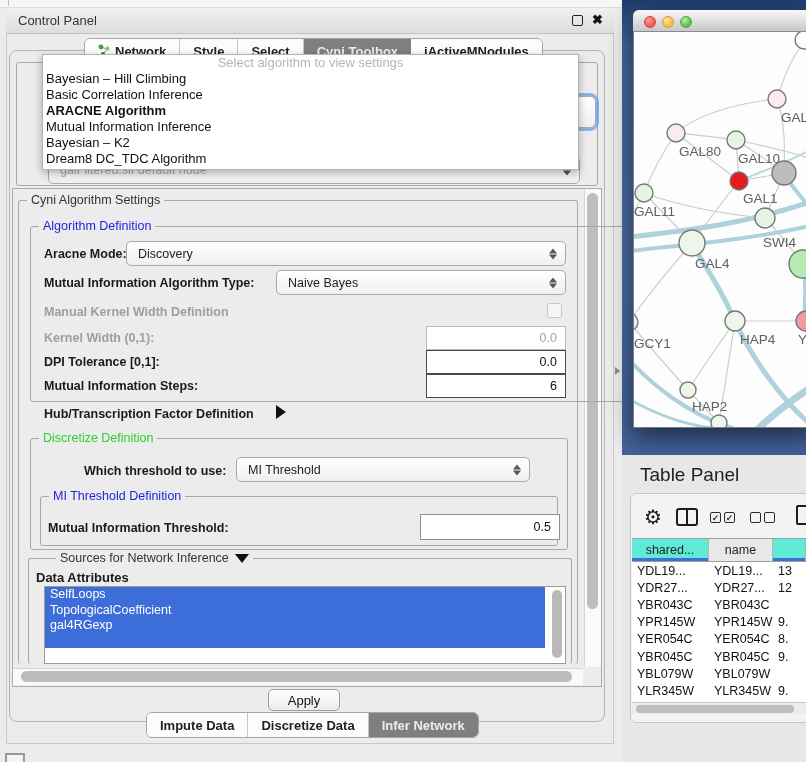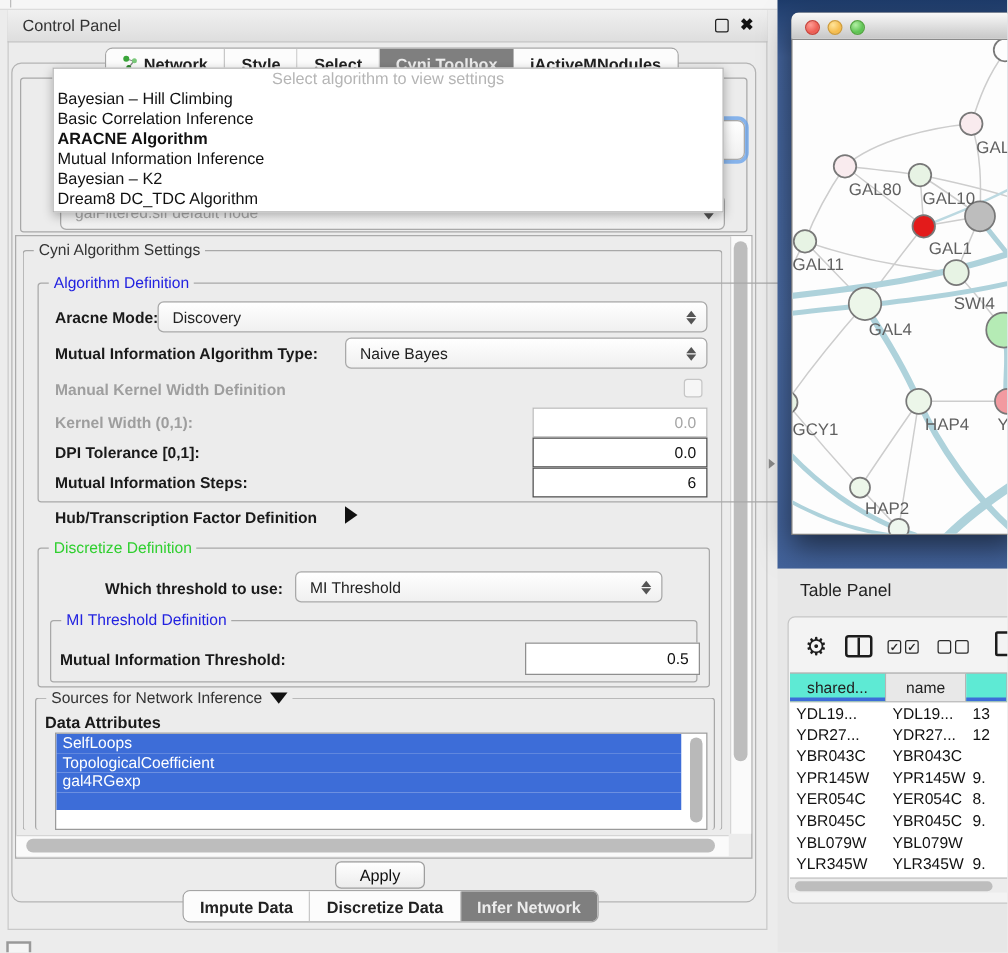--- a/index.html
+++ b/index.html
@@ -58,21 +58,21 @@
   #bluezone{left:622px;top:0;width:184px;height:455px;background:linear-gradient(#1e3c6b,#44659e 10%,#4a6ba4 55%,#42629a);}
   #netwin{left:633px;top:10px;width:182px;height:418px;background:#fdfdfd;border:1px solid #7e7e7e;border-radius:6px 6px 0 0;box-shadow:0 10px 24px rgba(0,0,0,.55);box-sizing:border-box;}
   #netwin-titlebar{left:633px;top:10px;width:182px;height:22px;background:linear-gradient(#f9f9f9,#c7c7c7);border-bottom:1px solid #8a8a8a;border-radius:6px 6px 0 0;box-sizing:border-box;}
   .tl{width:12px;height:12px;border-radius:50%;box-sizing:border-box;position:absolute;top:16px;}
   .tl.red{left:644px;background:radial-gradient(circle at 35% 30%,#ff9d95,#ee5f55 60%);border:1px solid #c8443c;}
   .tl.yel{left:662px;background:radial-gradient(circle at 35% 30%,#ffe49a,#f5bd4f 60%);border:1px solid #cf9d3c;}
   .tl.grn{left:680px;background:radial-gradient(circle at 35% 30%,#b2f0a4,#5fc454 60%);border:1px solid #52a53f;}
 
   
   #tp-zone{left:622px;top:455px;width:184px;height:307px;background:#e7e7e7;}
-  #tp-title{left:640px;top:464px;font-size:14px;color:#222;}
+  #tp-title{left:640px;top:464px;font-size:19px;color:#222;}
   #tp-panel{left:630px;top:493px;width:186px;height:230px;background:#f3f3f3;border:1px solid #c6c6c6;border-radius:6px;box-sizing:border-box;}
   .gear{font-size:20px;color:#1c1c1c;}
   .paneicon{width:22px;height:18px;border:2px solid #1c1c1c;border-radius:3px;box-sizing:border-box;}
   .paneicon i{display:block;width:2px;height:100%;background:#1c1c1c;margin:0 auto;}
   .cb{width:11px;height:11px;border:1.5px solid #2a2a2a;border-radius:2px;box-sizing:border-box;display:inline-flex;align-items:center;justify-content:center;font-size:9px;color:#2a2a2a;font-weight:bold;}
   .fileicon{width:15px;height:20px;border:2px solid #1c1c1c;border-radius:2px;box-sizing:border-box;background:#f3f3f3;}
 
   #tbl-head{left:632px;top:538px;width:174px;height:24px;display:flex;border-top:1px solid #9e9e9e;border-bottom:1px solid #9e9e9e;box-sizing:border-box;}
   .th{font-size:12.5px;color:#222;display:flex;align-items:center;justify-content:center;border-right:1px solid #b5b5b5;box-sizing:border-box;background:#e8e8e8;}
   .th.hl{background:#5eead4;box-shadow:inset 0 -3px 0 #3d6dd8;}
@@ -215,21 +215,21 @@
 
   <div class="abs groupbox" style="left:40px;top:496px;width:518px;height:50px;">
     <span class="gtitle" style="color:#2222e0;">MI Threshold Definition</span>
   </div>
   <div class="abs lbl nowrap" style="left:48px;top:521px;">Mutual Information Threshold:</div>
   <div class="abs field" style="left:420px;top:514px;width:140px;height:26px;border:1px solid #8f8f8f;color:#111;">
     <span>0.5</span>
   </div>
 
   <div class="abs groupbox" style="left:28px;top:558px;width:544px;height:106px;border-bottom:none;">
-    <span class="gtitle" style="display:flex;align-items:center;gap:6px;">
+    <span class="gtitle" style="display:flex;align-items:center;gap:6px;margin-left:19px;">
       <span>Sources for Network Inference</span>
       <i style="width:0;height:0;border-left:7px solid transparent;border-right:7px solid transparent;border-top:9px solid #111;display:inline-block;"></i>
     </span>
   </div>
   <div class="abs lbl nowrap" style="left:36px;top:570px;font-size:13px;">Data Attributes</div>
 
   <div id="attrbox" class="abs">
     <div id="attr-items">
         <div class="attr-row nowrap">SelfLoops</div>
         <div class="attr-row nowrap">TopologicalCoefficient</div>

